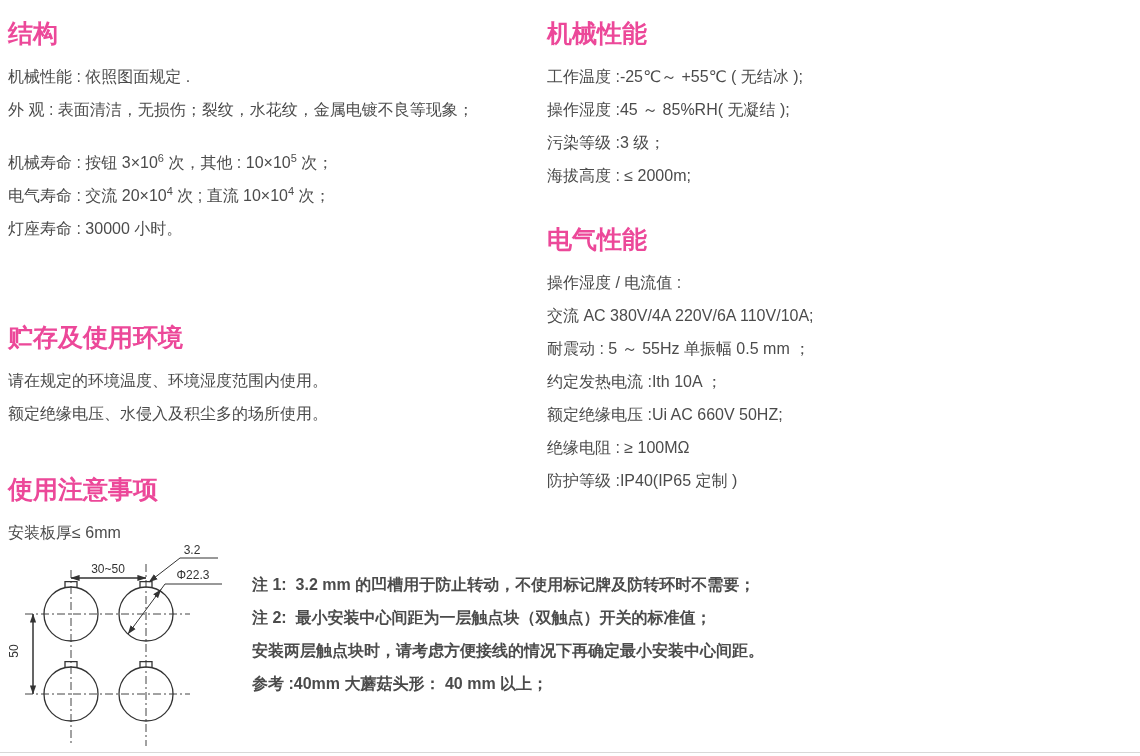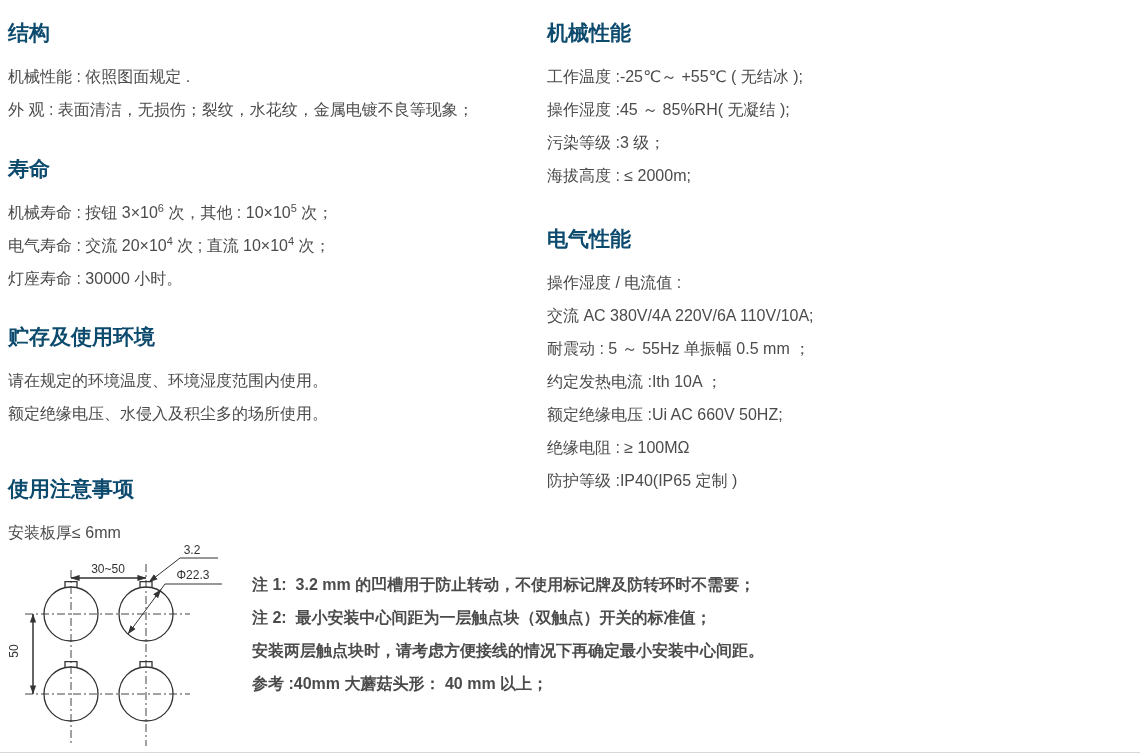--- a/index.html
+++ b/index.html
@@ -7,23 +7,23 @@
   body {
     width: 1140px; height: 756px;
     position: relative;
     background: #ffffff;
     font-family: "Liberation Sans", "DejaVu Sans", sans-serif;
     color: #4b4b4b;
     overflow: hidden;
   }
   .section { position: absolute; width: 540px; }
   .sec-title {
-    font-size: 21px;
+    font-size: 25px;
     font-weight: bold;
-    color: #0c4a6e;
+    color: #ec4899;
     line-height: 34px;
     margin: 0 0 16px 0;
   }
   .line {
     font-size: 16px;
     line-height: 21px;
     margin: 0 0 12px 0;
     white-space: pre-wrap;
   }
   .line sup { font-size: 11px; line-height: 0; }
@@ -49,21 +49,20 @@
 </head>
 <body>
 
 <div class="section" id="sec-structure">
   <h2 class="sec-title">结构</h2>
   <p class="line">机械性能 : 依照图面规定 .</p>
   <p class="line">外 观 : 表面清洁，无损伤；裂纹，水花纹，金属电镀不良等现象；</p>
 </div>
 
 <div class="section" id="sec-lifespan">
-  <h2 class="sec-title">寿命</h2>
   <p class="line"><span>机械寿命 : 按钮 3×10</span><sup>6</sup><span> 次，其他 : 10×10</span><sup>5</sup><span> 次；</span></p>
   <p class="line"><span>电气寿命 : 交流 20×10</span><sup>4</sup><span> 次 ; 直流 10×10</span><sup>4</sup><span> 次；</span></p>
   <p class="line">灯座寿命 : 30000 小时。</p>
 </div>
 
 <div class="section" id="sec-storage">
   <h2 class="sec-title">贮存及使用环境</h2>
   <p class="line">请在规定的环境温度、环境湿度范围内使用。</p>
   <p class="line">额定绝缘电压、水侵入及积尘多的场所使用。</p>
 </div>

